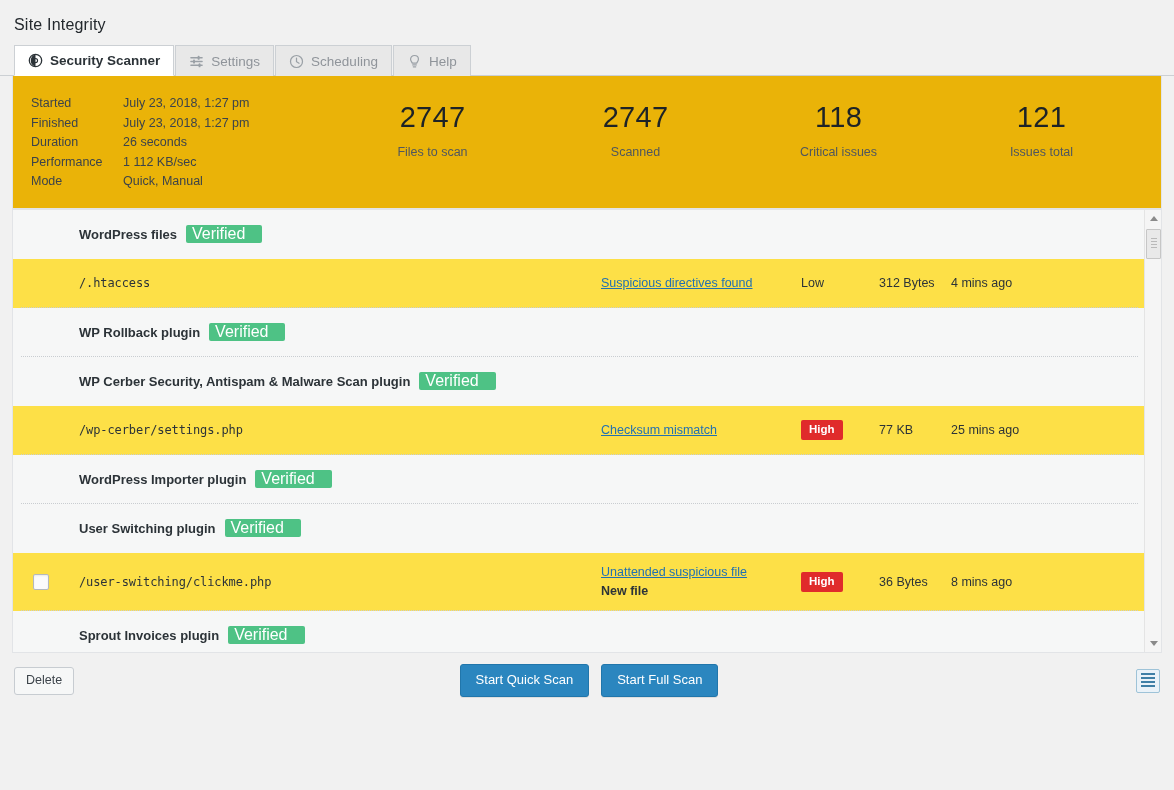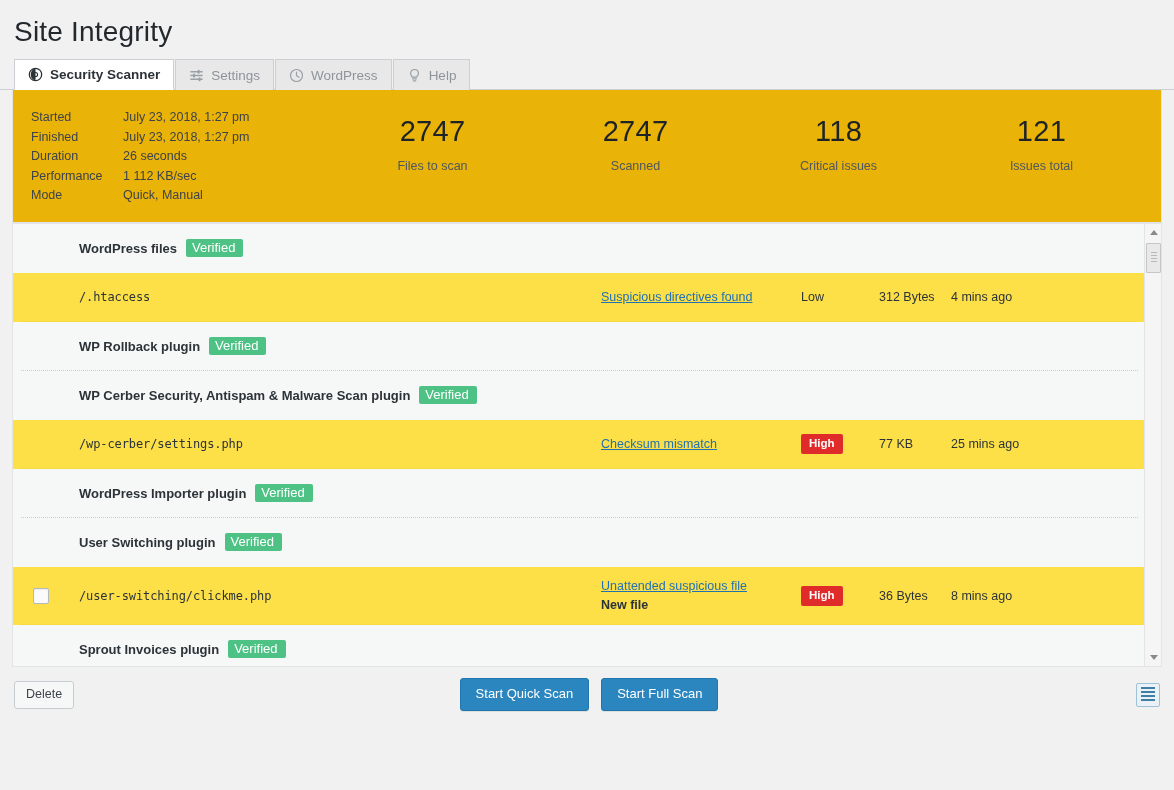--- a/index.html
+++ b/index.html
@@ -13,21 +13,21 @@
   }
   .page {
     position: relative;
     width: 1174px; height: 790px;
     background: #f1f1f1;
     overflow: hidden;
   }
 
   
   .page-title {
-    font-size: 28px;
+    font-size: 16px;
     font-weight: 400;
     color: #23282d;
     padding: 16px 0 10px 14px;
     margin: 0;
     letter-spacing: .2px;
   }
 
   
   .tab-bar {
     display: flex;
@@ -160,23 +160,23 @@
     color: #2c3338;
   }
   .file-name {
     font-family: "DejaVu Sans Mono", monospace;
     font-size: 12px;
     color: #2c3338;
     letter-spacing: -.1px;
   }
   .badge {
     display: inline-block;
-    font-size: 13px;
+    font-size: 16px;
     line-height: 15px;
-    padding: 1px 8px 2px 6px;
+    padding: 1px 17px 2px 6px;
     color: #fff;
     border-radius: 2px;
     white-space: nowrap;
   }
   .badge.verified { background: #4ec285; }
   .badge.high {
     background: #e02b2b;
     font-size: 11.5px;
     font-weight: bold;
     padding: 2px 8px 3px 8px;
@@ -356,21 +356,21 @@
       <span>Settings</span>
     </div>
 
     <div class="tab">
       <span class="ticon">
         <svg width="15" height="15" viewBox="0 0 16 16">
           <circle cx="8" cy="8" r="6.4" fill="none" stroke="#9aa0a6" stroke-width="1.3"></circle>
           <path d="M8 4.3 V8.2 L10.7 9.9" fill="none" stroke="#9aa0a6" stroke-width="1.3" stroke-linecap="round"></path>
         </svg>
       </span>
-      <span>WordPress</span>
+      <span>Scheduling</span>
     </div>
 
     <div class="tab">
       <span class="ticon">
         <svg width="15" height="15" viewBox="0 0 16 16">
           <path d="M8 1.6 C5.4 1.6 3.8 3.5 3.8 5.6 C3.8 7.4 5.2 8.4 5.7 9.8 L10.3 9.8 C10.8 8.4 12.2 7.4 12.2 5.6 C12.2 3.5 10.6 1.6 8 1.6 Z" fill="none" stroke="#9aa0a6" stroke-width="1.3"></path>
           <line x1="6.1" y1="11.6" x2="9.9" y2="11.6" stroke="#9aa0a6" stroke-width="1.3" stroke-linecap="round"></line>
           <line x1="6.7" y1="13.7" x2="9.3" y2="13.7" stroke="#9aa0a6" stroke-width="1.3" stroke-linecap="round"></line>
         </svg>
       </span>

